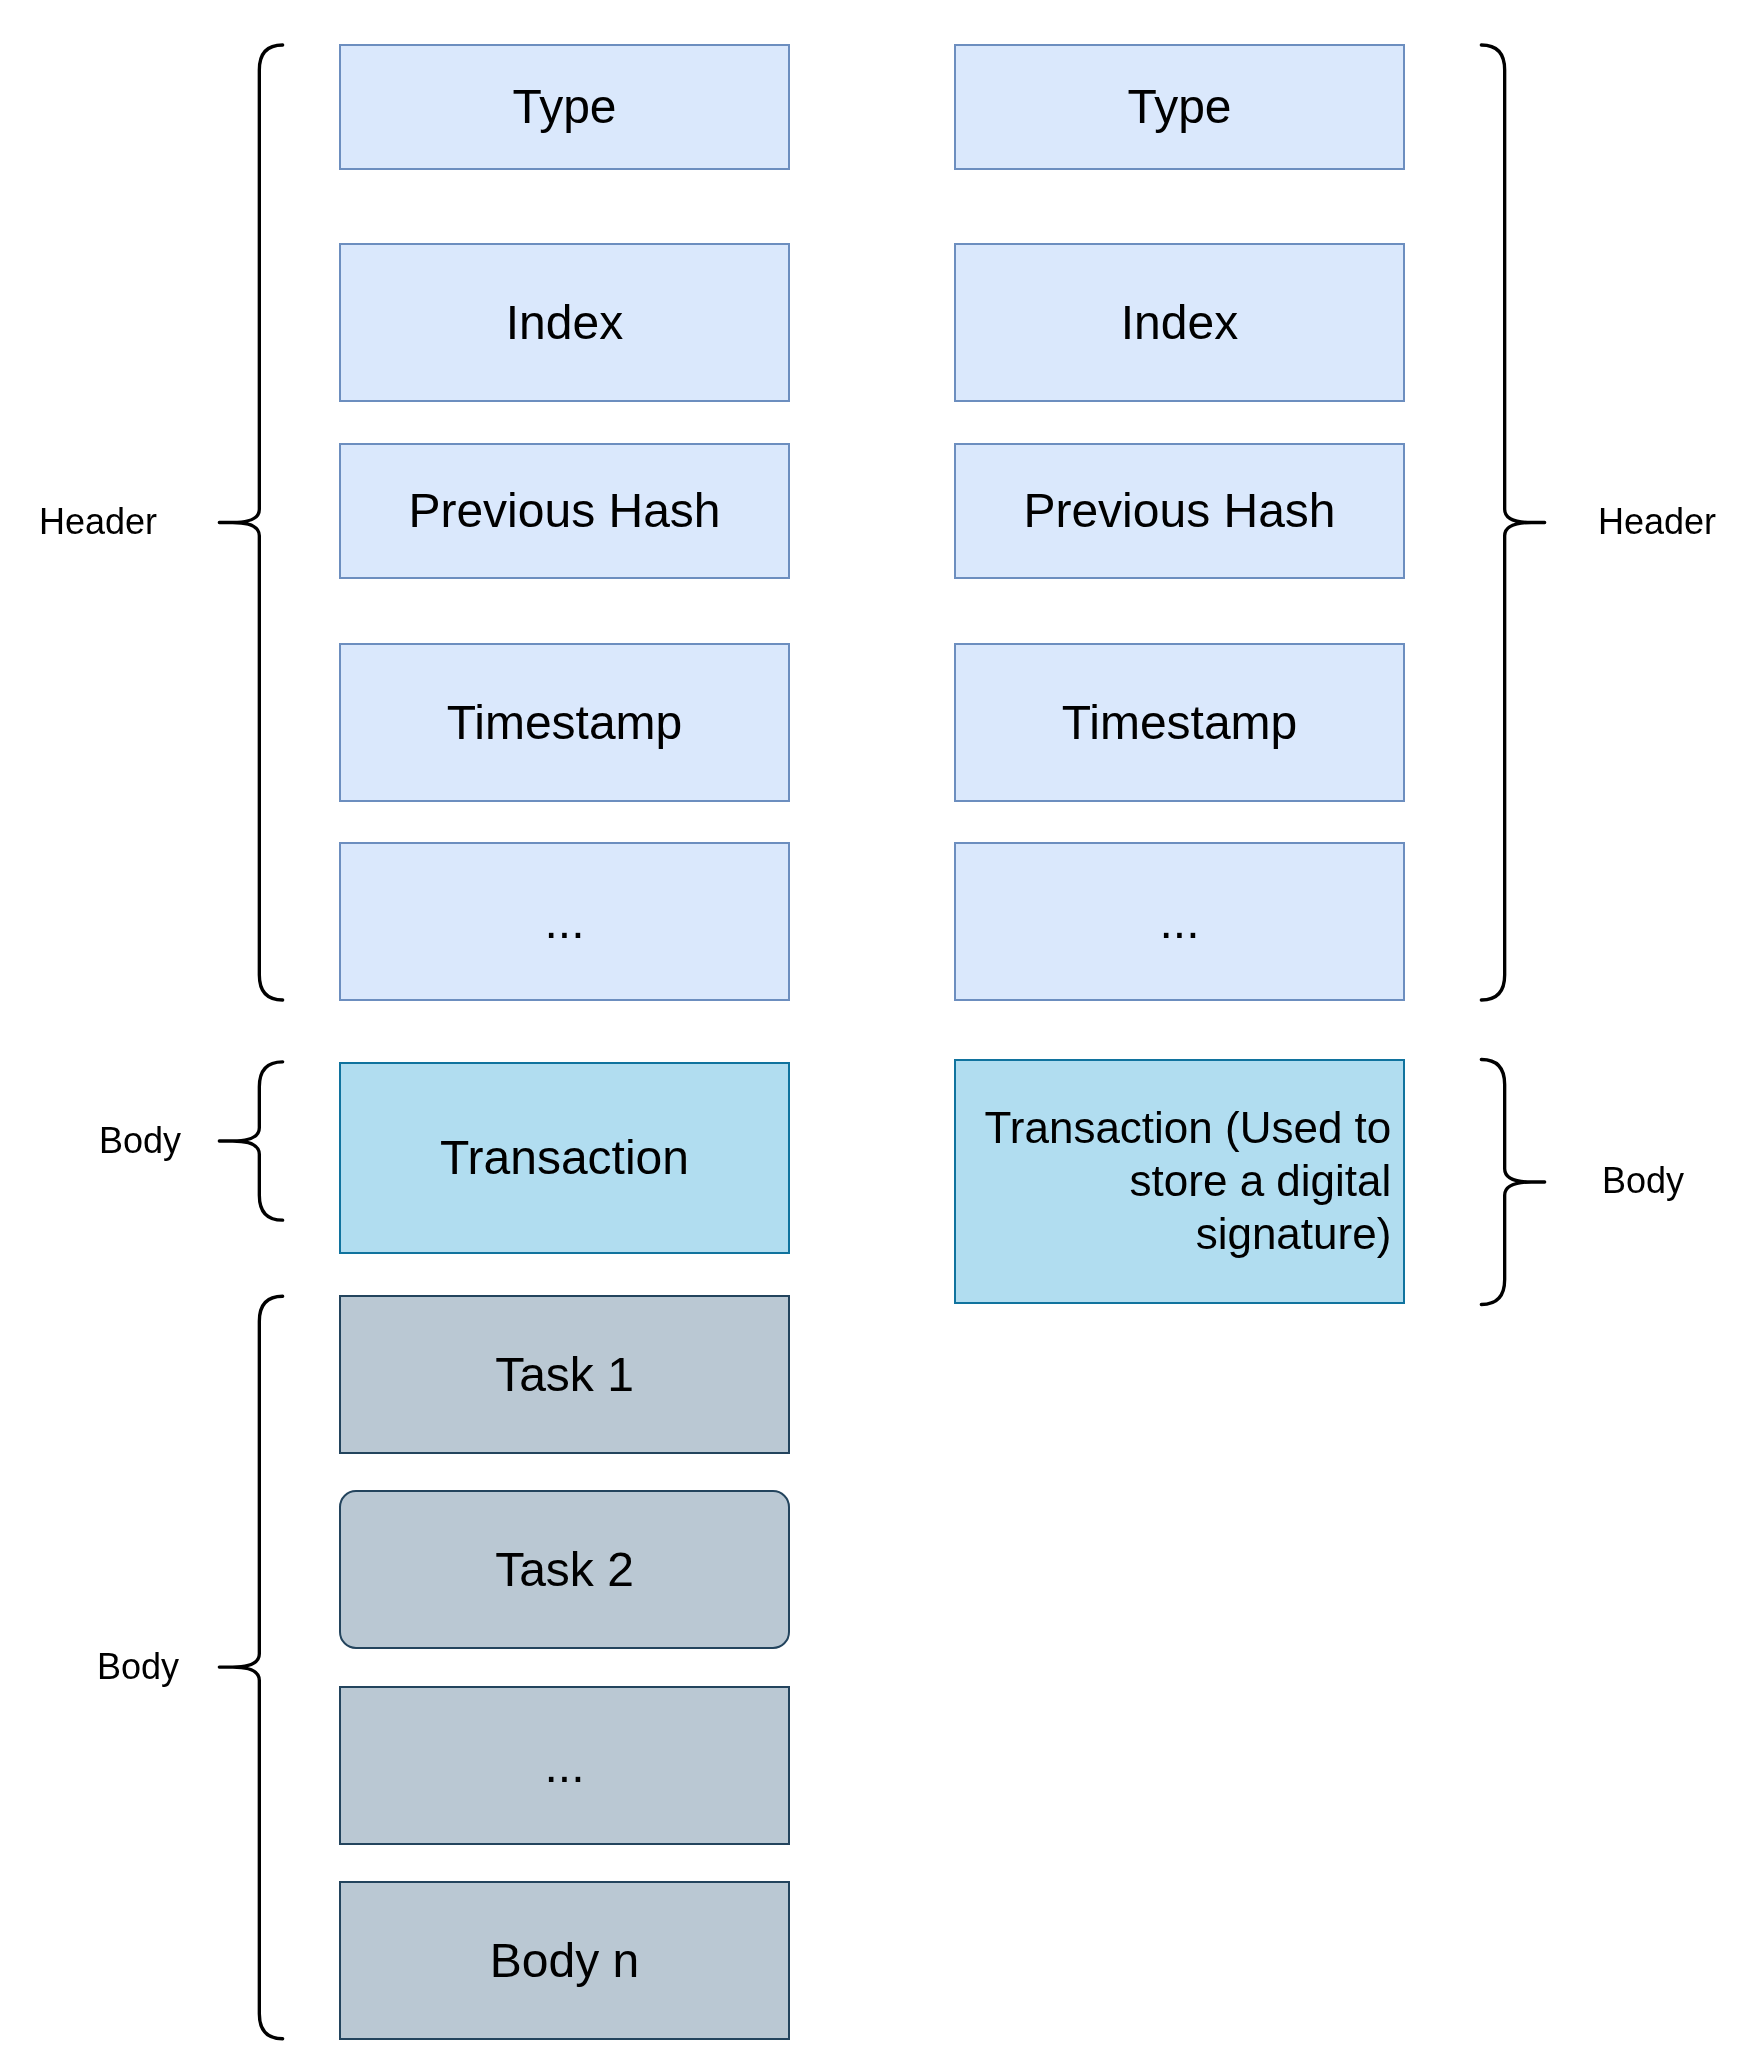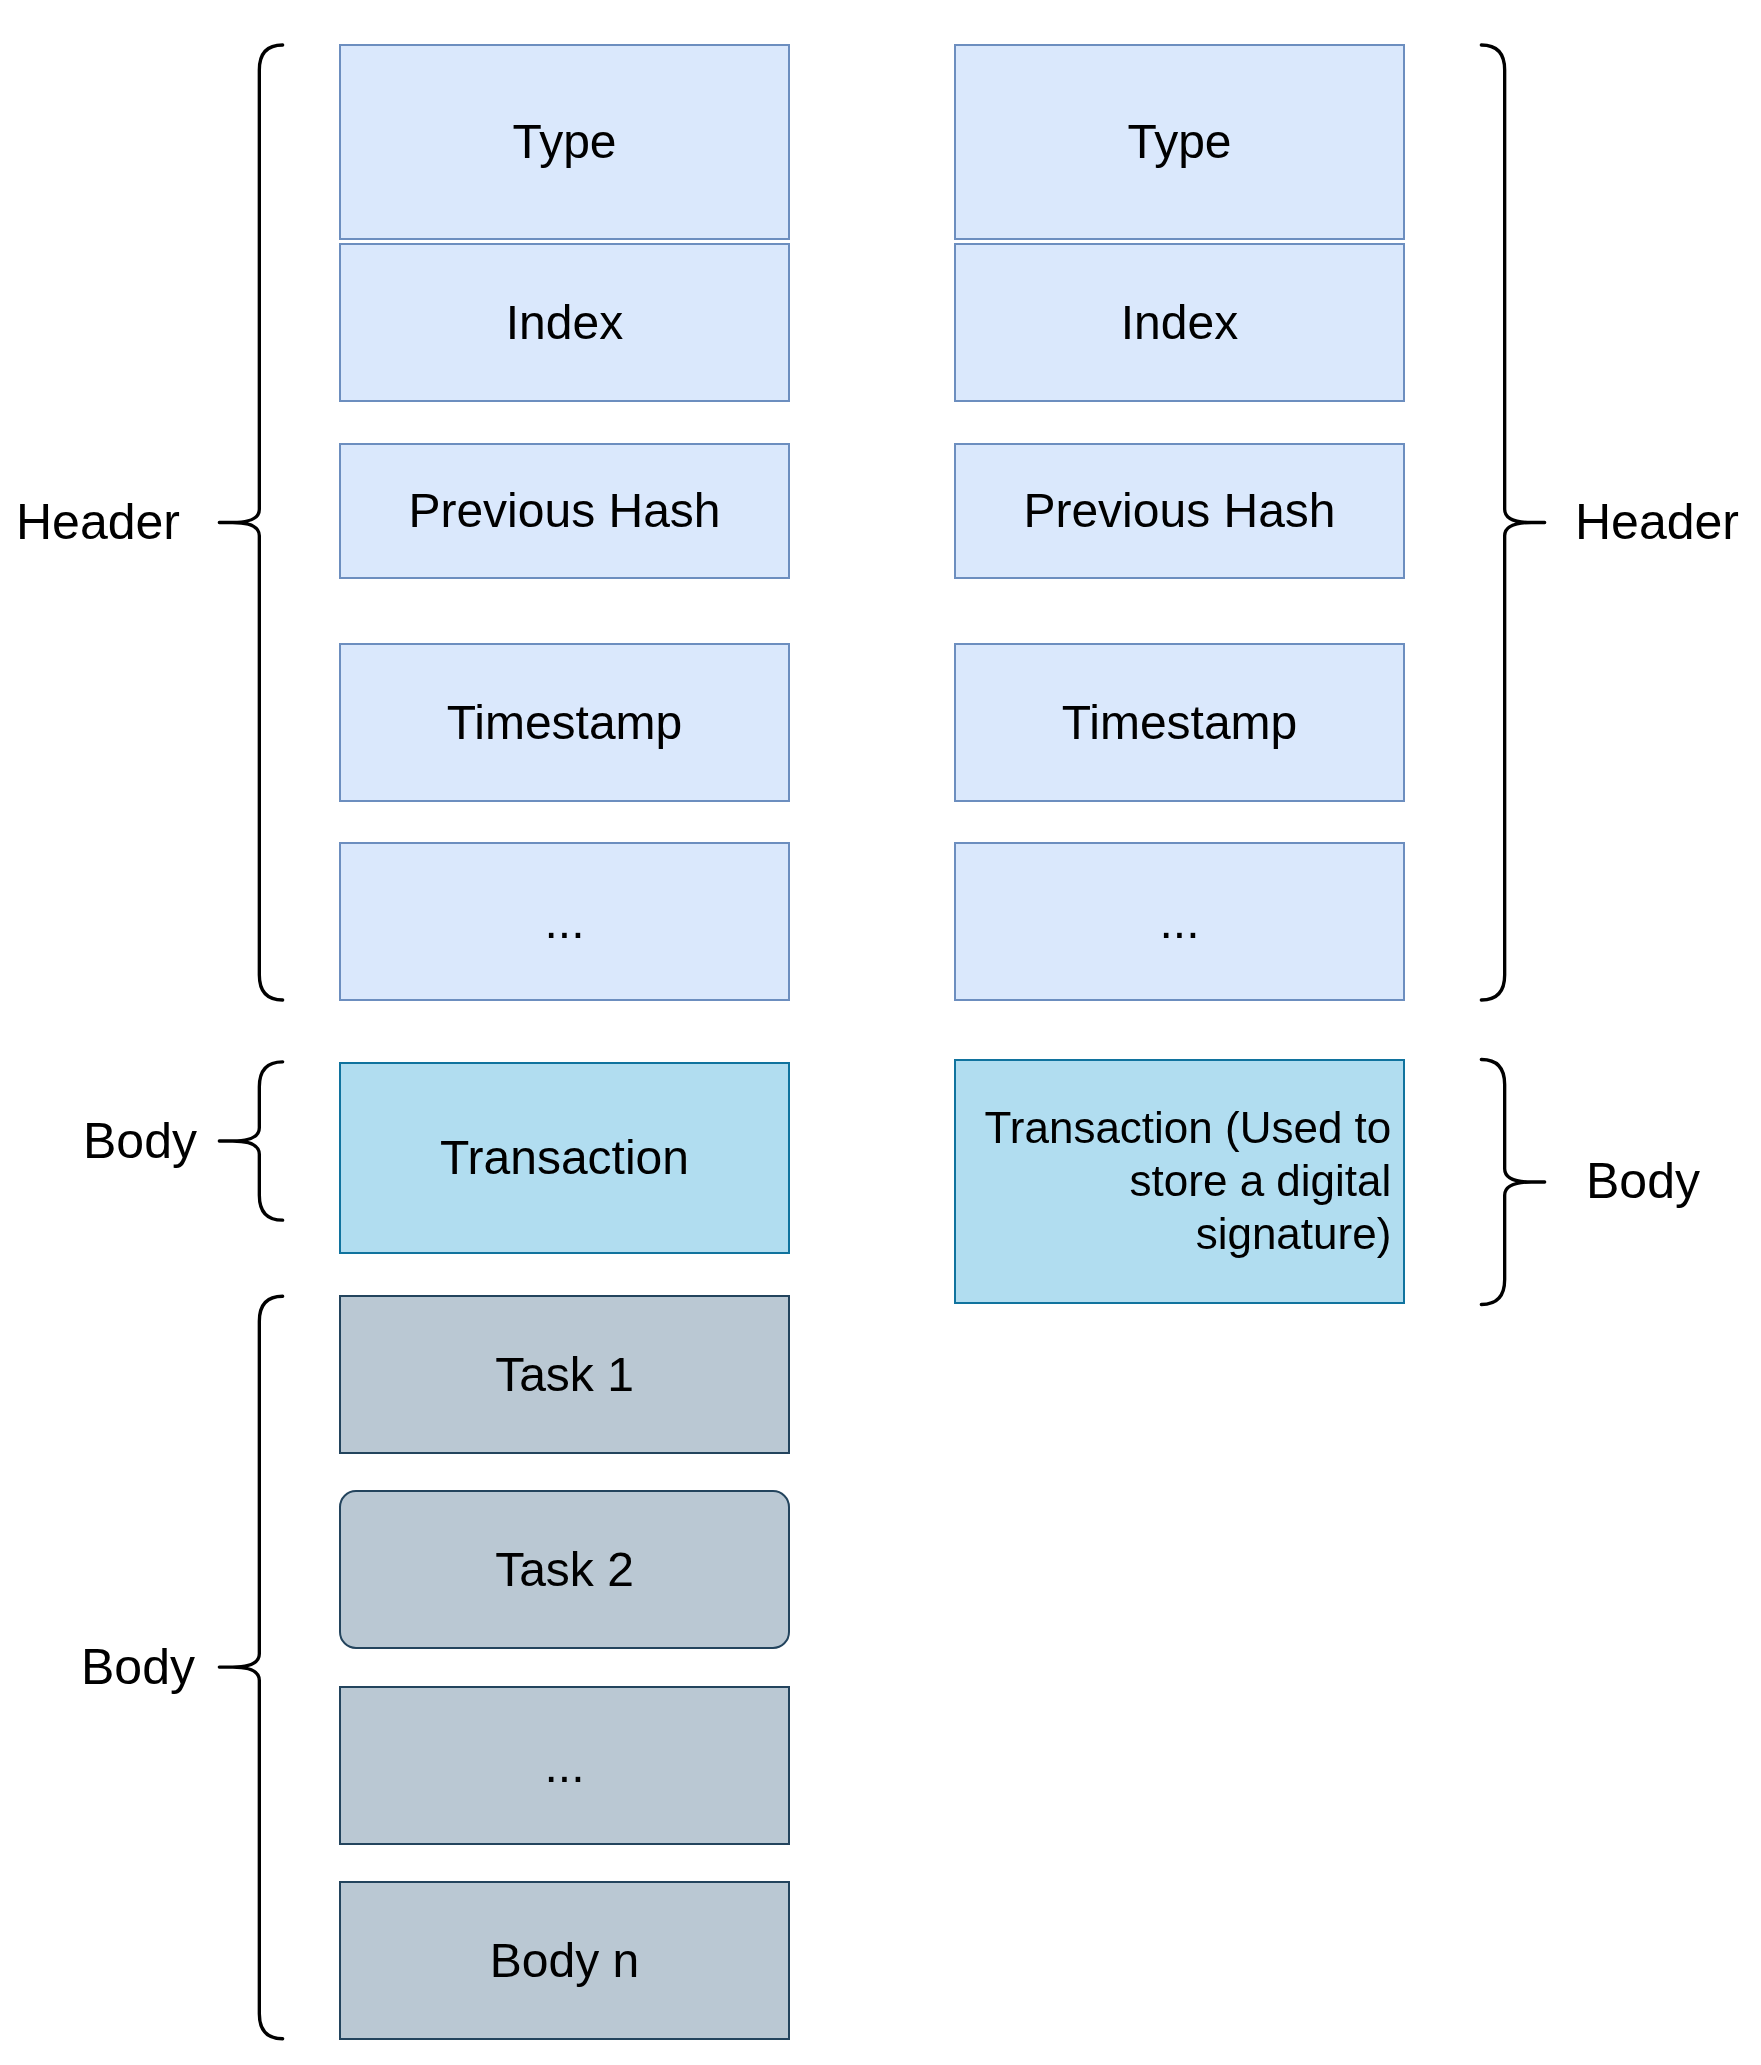--- a/index.html
+++ b/index.html
@@ -42,40 +42,40 @@
   .tsk-box {
     background: #bac8d3;
     border: 2.5px solid #23445d;
     text-align: right;
   }
   .side-label {
     position: absolute;
     display: flex;
     align-items: center;
     justify-content: center;
-    font-size: 50px;
+    font-size: 36px;
     color: #000000;
     white-space: nowrap;
   }
   .brace {
     position: absolute;
     overflow: visible;
   }
   .brace path {
     fill: none;
     stroke: #000000;
     stroke-width: 4;
     stroke-linecap: round;
     stroke-linejoin: round;
   }
   
   .col-left  { left: 339px;  width: 451px; }
   .col-right { left: 954px; width: 451px; }
   
-  .row-1 { top: 44px;   height: 196px; text-align: right; }
+  .row-1 { top: 44px;   height: 126px; text-align: right; }
   .row-2 { top: 243px;  height: 159px; }
   .row-3 { top: 443px;  height: 136px; }
   .row-4 { top: 643px;  height: 159px; }
   .row-5 { top: 842px; height: 159px; }
   
   .row-body-left  { top: 1062px; height: 192px; }
   .row-body-right { top: 1059px; height: 245px; text-align: right; }
   
   .row-t1 { top: 1295px; height: 159px; }
   .row-t2 { top: 1490px; height: 159px; border-radius: 17px; }

